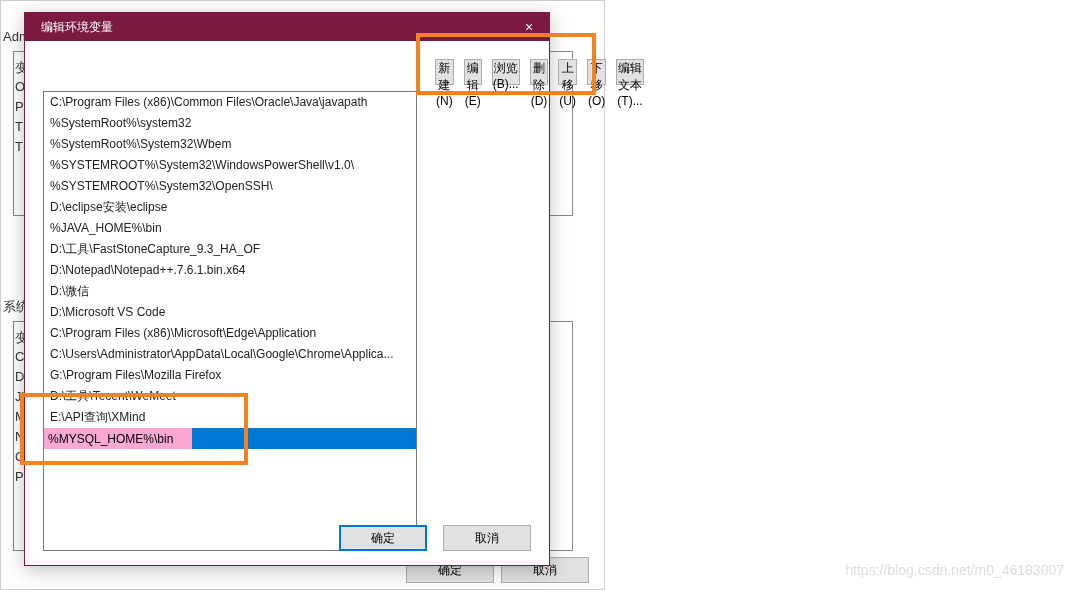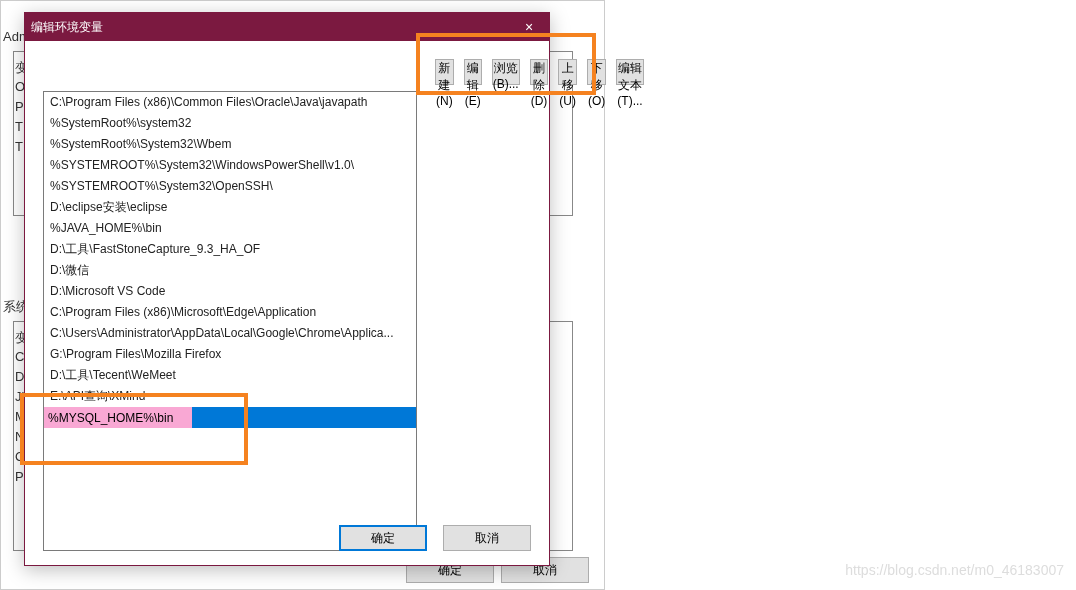--- a/index.html
+++ b/index.html
@@ -50,21 +50,21 @@
       background: #fff;
       border: 1px solid #7b1940;
       box-shadow: 0 4px 18px rgba(0,0,0,0.25);
     }
     .titlebar {
       height: 28px;
       background: #7b1940;
       color: #fff;
       display: flex;
       align-items: center;
-      padding-left: 6px;
+      padding-left: 16px;
       font-size: 12px;
     }
     .titlebar .close {
       margin-left: auto;
       width: 40px;
       height: 28px;
       display: flex;
       align-items: center;
       justify-content: center;
       font-size: 14px;
@@ -192,20 +192,21 @@
   <div class="body">
     <div class="listbox">
       <div class="row">C:\Program Files (x86)\Common Files\Oracle\Java\javapath</div>
       <div class="row">%SystemRoot%\system32</div>
       <div class="row">%SystemRoot%\System32\Wbem</div>
       <div class="row">%SYSTEMROOT%\System32\WindowsPowerShell\v1.0\</div>
       <div class="row">%SYSTEMROOT%\System32\OpenSSH\</div>
       <div class="row">D:\eclipse安装\eclipse</div>
       <div class="row">%JAVA_HOME%\bin</div>
       <div class="row">D:\工具\FastStoneCapture_9.3_HA_OF</div>
+      <div class="row">D:\Notepad\Notepad++.7.6.1.bin.x64</div>
       <div class="row">D:\微信</div>
       <div class="row">D:\Microsoft VS Code</div>
       <div class="row">C:\Program Files (x86)\Microsoft\Edge\Application</div>
       <div class="row">C:\Users\Administrator\AppData\Local\Google\Chrome\Applica...</div>
       <div class="row">G:\Program Files\Mozilla Firefox</div>
       <div class="row">D:\工具\Tecent\WeMeet</div>
       <div class="row">E:\API查询\XMind</div>
       <div class="row editing">
         <div class="edit-wrap">
           <div class="inputpart">

